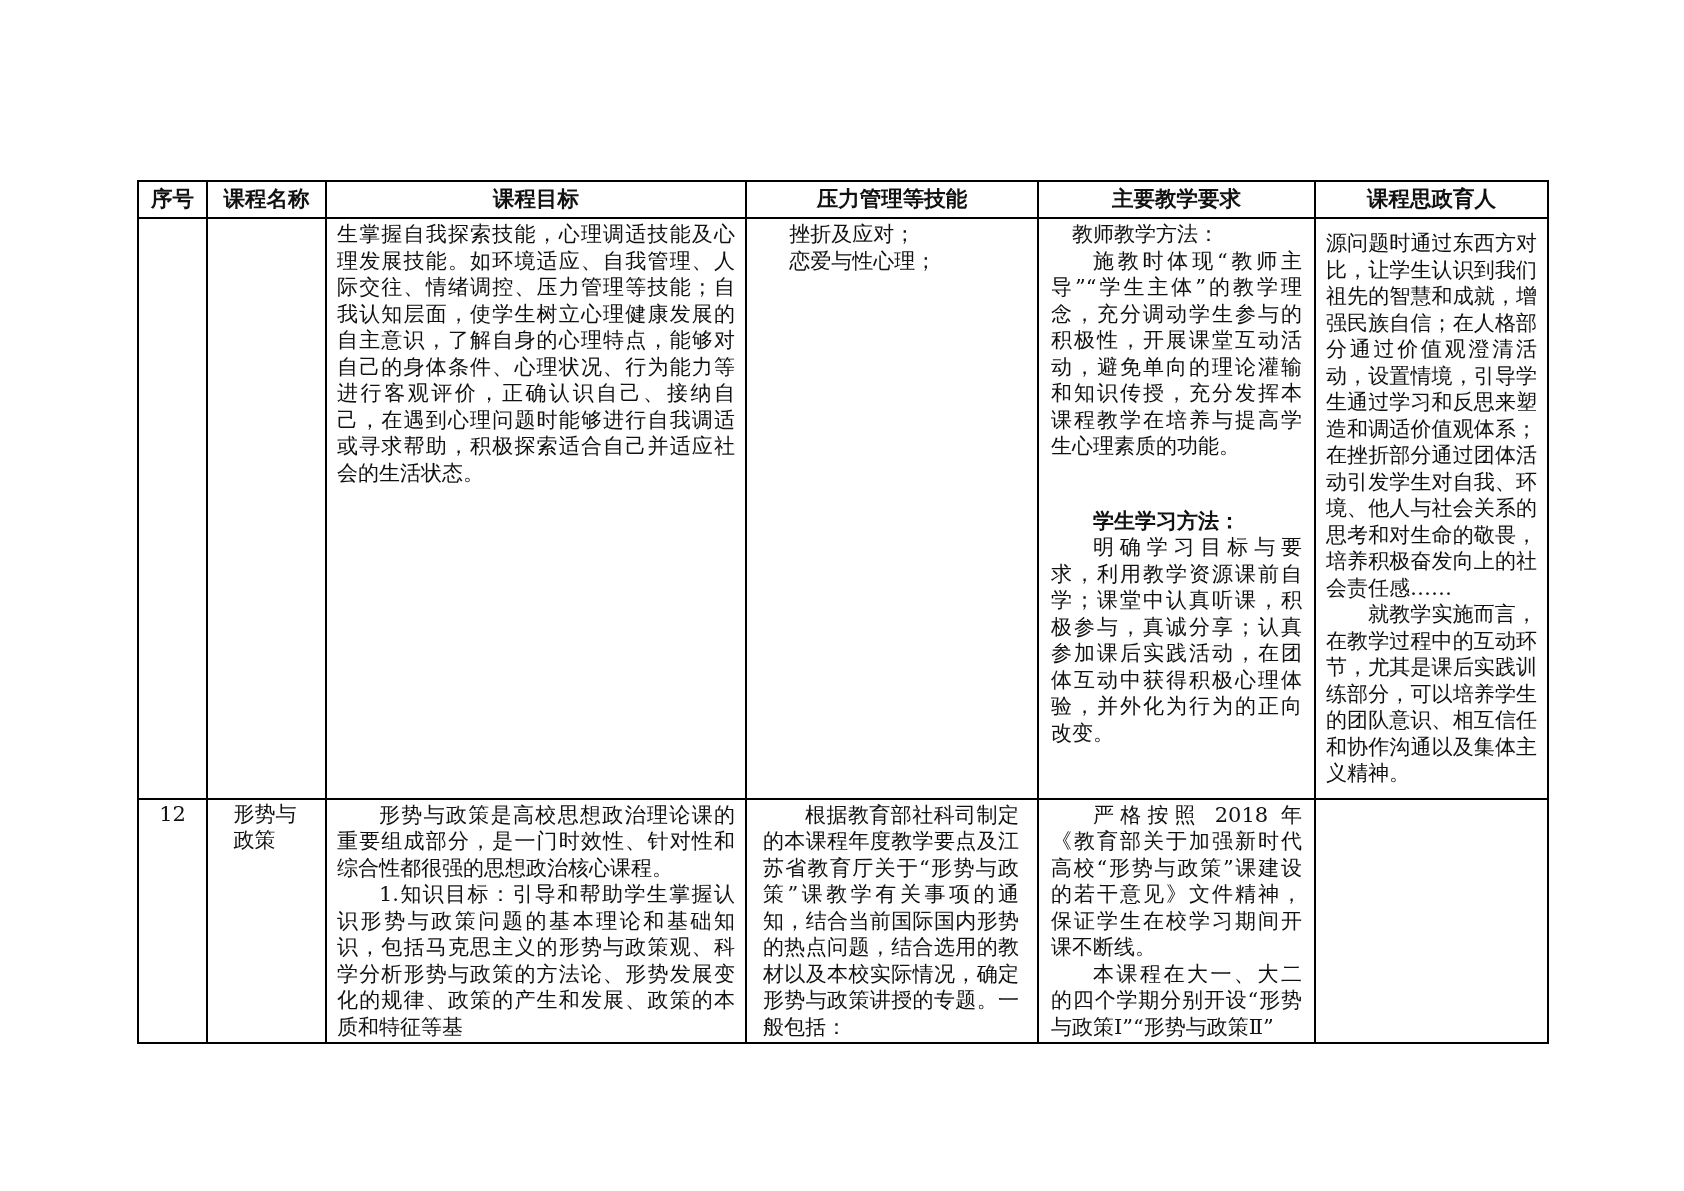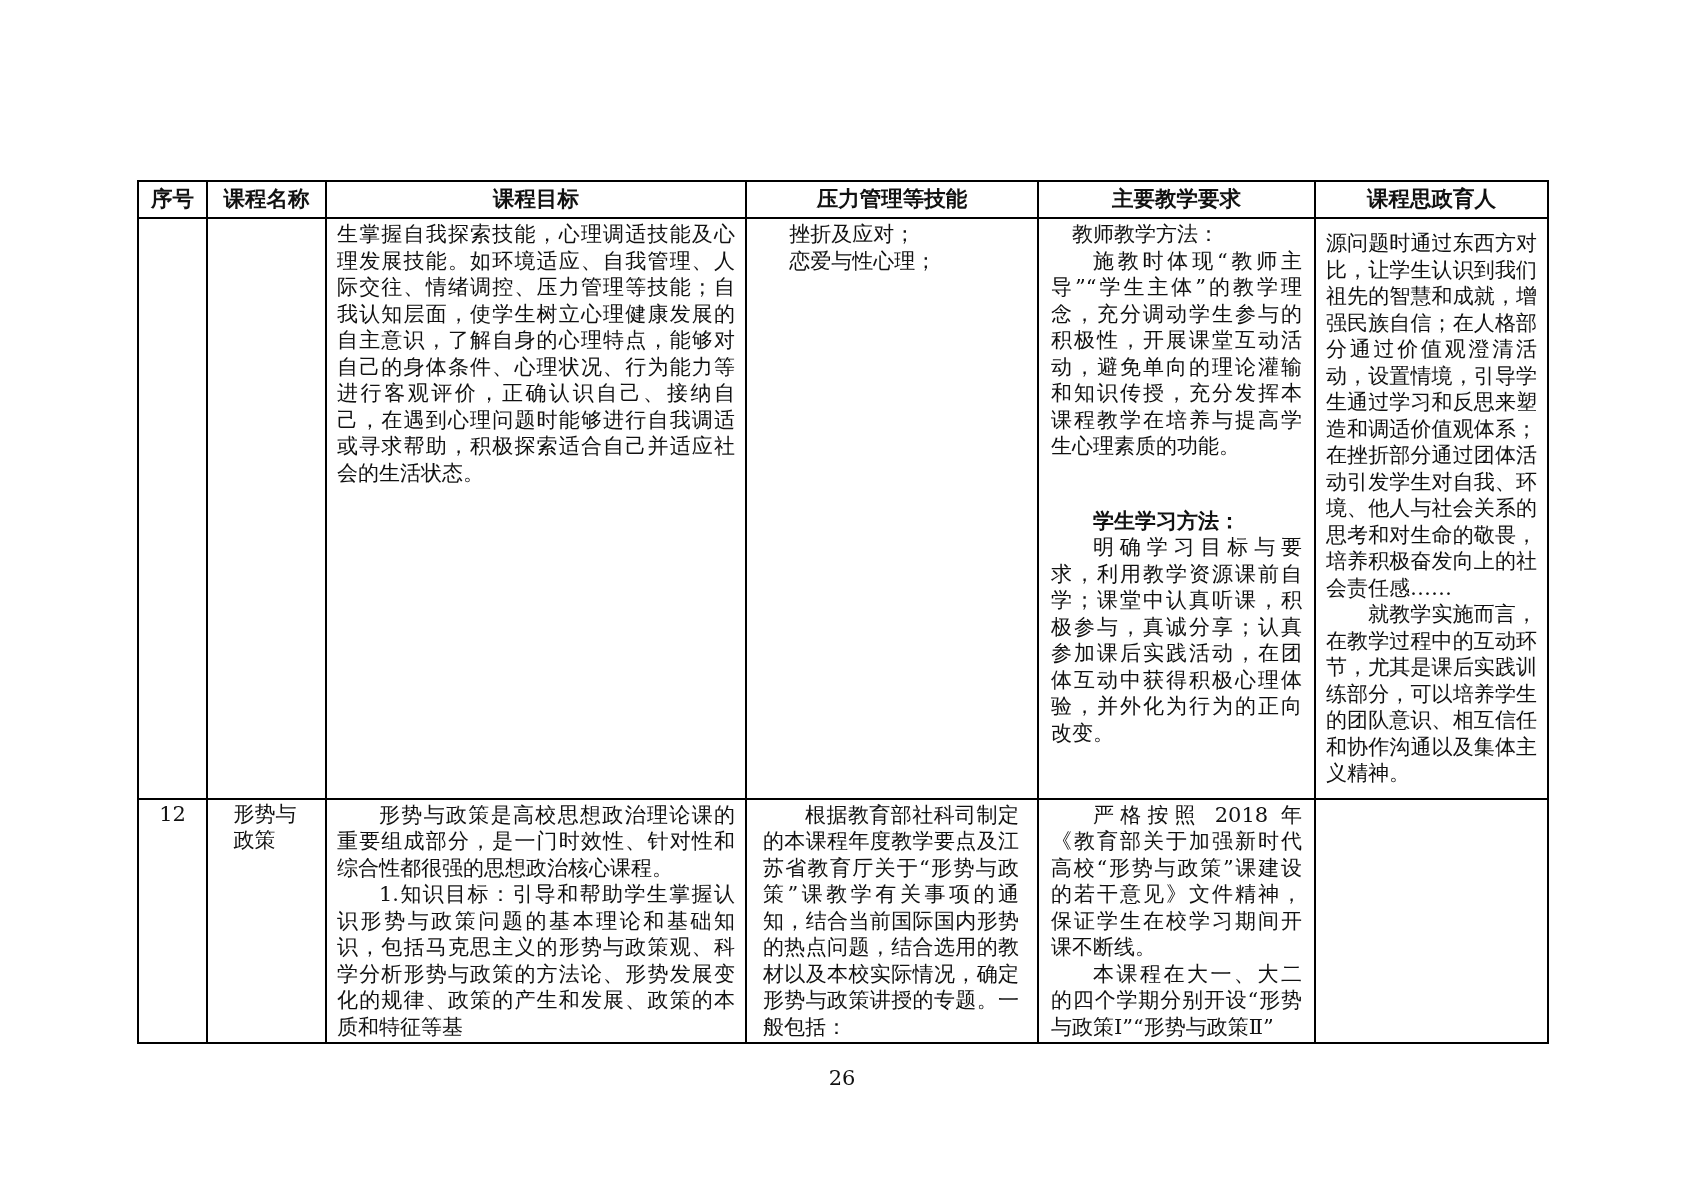--- a/index.html
+++ b/index.html
@@ -130,15 +130,14 @@
       </td>
       <td class="cell-req">
         <p class="para ind2">严格按照 2018 年《教育部关于加强新时代高校“形势与政策”课建设的若干意见》文件精神，保证学生在校学习期间开课不断线。</p>
         <p class="para ind2">本课程在大一、大二的四个学期分别开设“形势与政策Ⅰ”“形势与政策Ⅱ”</p>
       </td>
       <td class="cell-ideo"></td>
     </tr>
   </tbody>
     </table>
 
-  <div class="page-number">26</div>
 
 </div>
 
 </body></html>

